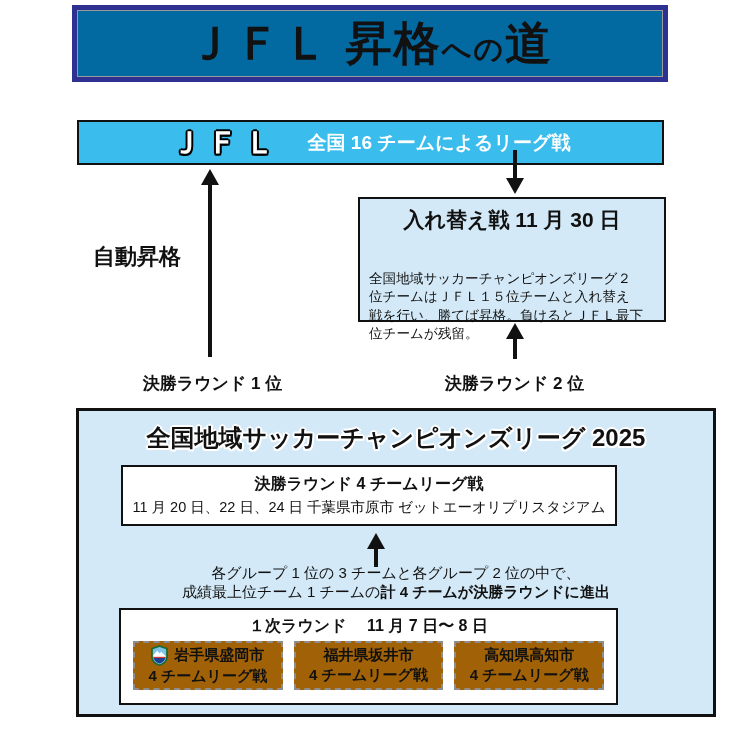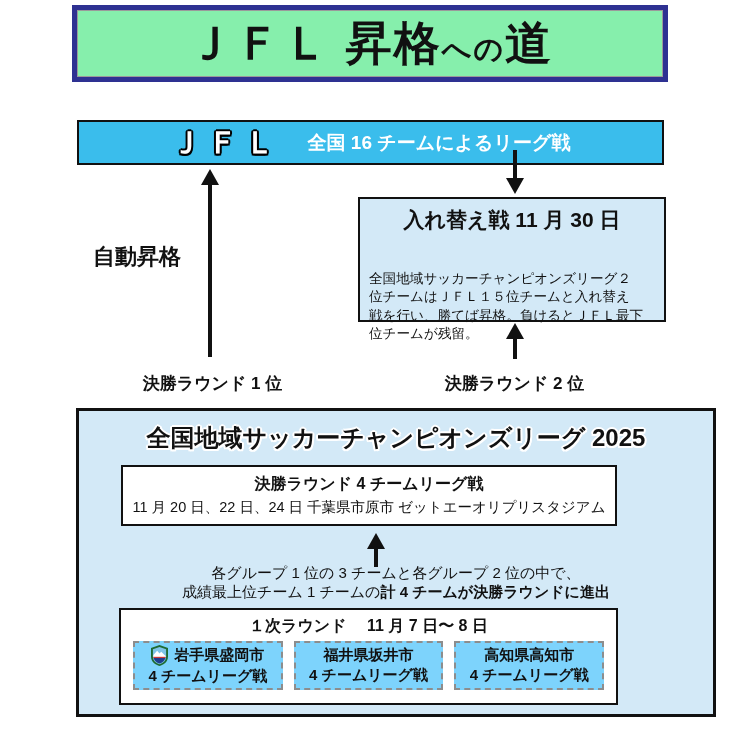--- a/index.html
+++ b/index.html
@@ -1,21 +1,21 @@
 <!DOCTYPE html>
 <html><head>
 <meta charset="utf-8">
 <style>
   html,body{margin:0;padding:0;background:#fff;}
   body{font-family:"Liberation Sans","DejaVu Sans",sans-serif;color:#111;}
   .canvas{position:relative;width:736px;height:743px;background:#fff;overflow:hidden;}
 
   
   .title-box{position:absolute;left:72px;top:5px;width:596px;height:77px;box-sizing:border-box;
-    border:5px solid #2e3192;background:#86efac;box-shadow:inset 0 0 0 1px #9a9a9a;
+    border:5px solid #2e3192;background:#0369a1;box-shadow:inset 0 0 0 1px #9a9a9a;
     display:flex;align-items:center;justify-content:center;}
   .title-line{display:flex;align-items:baseline;font-weight:bold;letter-spacing:2px;}
   .t-large{font-size:46px;}
   .t-small{font-size:29px;}
 
   
   .jfl-bar{position:absolute;left:77px;top:100px;width:587px;height:45px;box-sizing:border-box;
     background:#3abdec;border:2px solid #111;display:flex;align-items:center;justify-content:center;gap:26px;margin-top:20px;}
   .jfl-name{font-size:31px;font-weight:bold;letter-spacing:6px;color:#fff;
     text-shadow:2px 0 #000,-2px 0 #000,0 2px #000,0 -2px #000,1.5px 1.5px #000,-1.5px 1.5px #000,1.5px -1.5px #000,-1.5px -1.5px #000;}
@@ -47,21 +47,21 @@
     background:#fff;border:2px solid #111;display:flex;flex-direction:column;align-items:center;justify-content:center;gap:3px;}
   .final-line1{font-size:16px;font-weight:bold;}
   .final-line2{font-size:14.5px;font-weight:500;}
   .note-line1{position:absolute;left:0;top:153px;width:100%;text-align:center;font-size:15px;font-weight:400;}
   .note-line2{position:absolute;left:0;top:172px;width:100%;text-align:center;font-size:15px;font-weight:500;}
   .note-bold{font-weight:bold;}
   .fr-box{position:absolute;left:40px;top:197px;width:499px;height:97px;box-sizing:border-box;
     background:#fff;border:2px solid #111;}
   .fr-title{position:absolute;left:0;top:6px;width:100%;text-align:center;font-size:16px;font-weight:bold;}
   .fr-groups{position:absolute;left:12px;right:12px;top:31px;display:flex;gap:11px;}
-  .group-box{flex:1;height:49px;box-sizing:border-box;border:2px dashed #8d8d8d;background:#7dd3fc;
+  .group-box{flex:1;height:49px;box-sizing:border-box;border:2px dashed #8d8d8d;background:#a16207;
     display:flex;flex-direction:column;align-items:center;justify-content:center;gap:1px;text-align:right;}
   .group-city-row{display:flex;align-items:center;gap:6px;}
   .group-city{font-size:15px;font-weight:bold;}
   .group-format{font-size:15px;font-weight:bold;}
   .emblem{width:17px;height:21px;display:inline-block;}
 </style>
 </head>
 <body>
 
 <div class="canvas">

